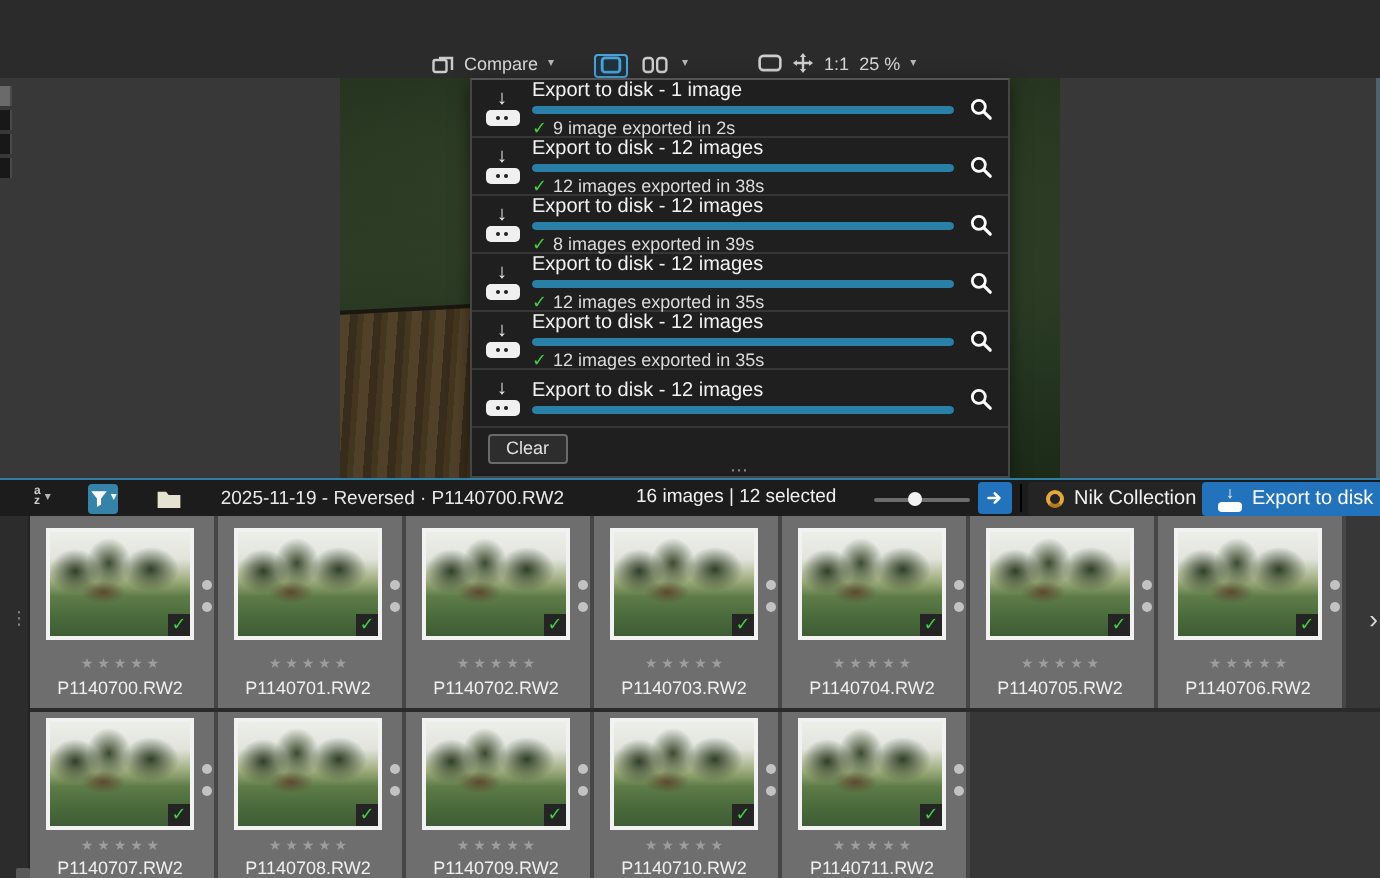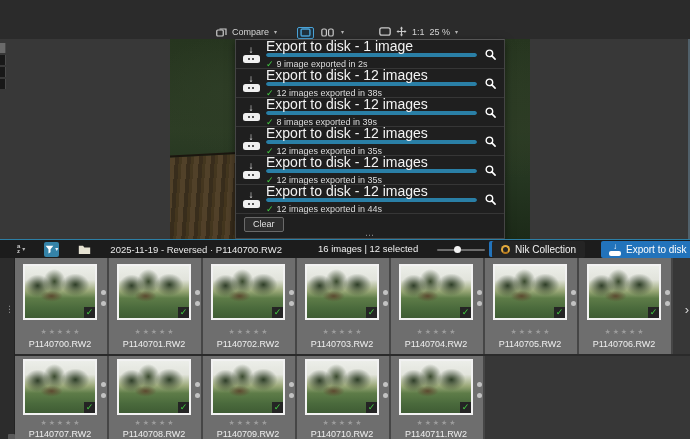--- a/index.html
+++ b/index.html
@@ -37,21 +37,21 @@
   .export-panel { position:absolute; left:235px; top:0; width:270px; height:200px;
     background:#1f1f1f; border:1px solid #454545; border-top:1px solid #555;
     box-shadow:0 3px 8px rgba(0,0,0,.5); }
   .export-row { height:29px; border-bottom:1px solid #363636; display:flex; align-items:center; }
   .disk-icon { width:30px; display:flex; flex-direction:column; align-items:center; }
   .disk-icon .arr { color:#f0f0f0; font-size:10px; line-height:8px; font-weight:bold; }
   .disk-icon .dbody { width:17px; height:8px; background:#f0f0f0; border-radius:2.5px; margin-top:1px; position:relative; }
   .disk-icon .dbody::before { content:''; position:absolute; left:5px; top:3px; width:2px; height:2px;
     border-radius:50%; background:#1f1f1f; box-shadow:4px 0 0 #1f1f1f; }
   .export-mid { flex:1; padding-top:1px; }
-  .export-title { font-size:14px; line-height:10px; color:#f2f2f2; white-space:nowrap; }
+  .export-title { font-size:10px; line-height:10px; color:#f2f2f2; white-space:nowrap; }
   .pbar { height:4px; margin:2px 0 2px 0; background:#143041; border-radius:2px; overflow:hidden; }
   .pfill { height:100%; background:var(--progress-blue,#2a7fa6); border-radius:2px; }
   .export-status { font-size:9px; line-height:10px; color:#dcdcdc; white-space:nowrap; }
   .export-status .check { color:var(--success-green,#43cf43); font-weight:bold; margin-right:3px; }
   .mag { width:27px; display:flex; justify-content:center; }
   .panel-footer { position:absolute; left:0; right:0; bottom:0; height:23px; }
   .clear-btn { position:absolute; left:8px; bottom:6px; font-size:9px; color:#e0e0e0;
     background:#2d2d2d; border:1px solid #6a6a6a; border-radius:2px; padding:1px 8px 2px; }
   .panel-grip { position:absolute; left:0; right:0; bottom:-1px; text-align:center; color:#8a8a8a;
     font-size:9px; line-height:8px; letter-spacing:1px; }
@@ -66,21 +66,21 @@
     display:flex; align-items:center; justify-content:center; gap:1px; }
   .filter-btn .tt-caret { color:#eaf4f9; }
   .breadcrumb { color:#e9e9e9; white-space:nowrap; }
   .ft-status { position:absolute; left:318px; top:3px; color:#f0f0f0; }
   .ft-slider { position:absolute; left:437px; top:8px; width:48px; height:3px; }
   .slider-track { position:absolute; left:0; top:1px; width:48px; height:2px; background:#6c6c6c; border-radius:1px; }
   .slider-thumb { position:absolute; left:17px; top:-2px; width:7px; height:7px; background:#f2f2f2; border-radius:50%; }
   .ft-toggle { position:absolute; left:489px; top:1px; width:17px; height:16px; background:var(--accent-blue,#2273bb);
     border-radius:2px; display:flex; align-items:center; justify-content:center; }
   .ft-divider { position:absolute; left:510px; top:2px; width:1px; height:14px; background:#000; }
-  .nik-btn { position:absolute; left:492px; top:1px; height:17px; background:#242424; border-radius:2px;
+  .nik-btn { position:absolute; left:514px; top:1px; height:17px; background:#242424; border-radius:2px;
     display:flex; align-items:center; gap:5px; padding:0 9px; color:#f2f2f2; font-size:10px; }
   .nik-ring { width:9px; height:9px; border:2px solid var(--nik-orange,#e3a93c); border-radius:50%;
     border-bottom-color:#b67a1e; }
   .export-btn { position:absolute; left:601px; top:1px; height:17px; display:flex; }
   .export-btn .main { background:var(--accent-blue,#2273bb); border-radius:2px 0 0 2px; display:flex;
     align-items:center; gap:5px; padding:0 8px; color:#fff; font-size:10px; white-space:nowrap; }
   .mini-disk { display:flex; flex-direction:column; align-items:center; }
   .mini-disk .arr { color:#fff; font-size:8px; line-height:6px; font-weight:bold; }
   .mini-disk .dbody { width:12px; height:5px; background:#fff; border-radius:2px; margin-top:1px; }
 
@@ -268,21 +268,20 @@
           <div class="export-row">
             <div class="disk-icon">
               <span class="arr">↓</span>
               <span class="dbody"></span>
             </div>
             <div class="export-mid">
               <div class="export-title">Export to disk - 12 images</div>
               <div class="pbar">
                 <div class="pfill" style="width: 100%;"></div>
               </div>
-              <div class="export-status"><span class="check">✓</span><span class="stxt">12 images exported in 44s</span></div>
             </div>
             <div class="mag">
               <svg width="13" height="13" viewBox="0 0 24 24">
                 <circle cx="10" cy="10" r="6" fill="none" stroke="#ffffff" stroke-width="2.6"></circle>
                 <line x1="14.6" y1="14.6" x2="20.5" y2="20.5" stroke="#ffffff" stroke-width="3" stroke-linecap="round"></line>
               </svg>
             </div>
           </div>
         </div>
       <div class="panel-footer">

